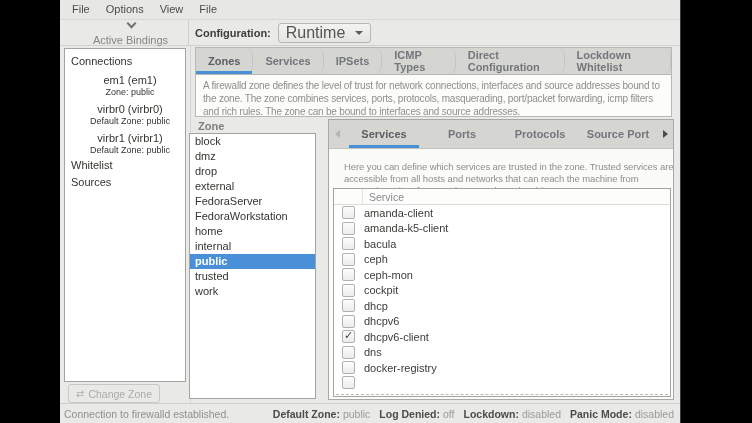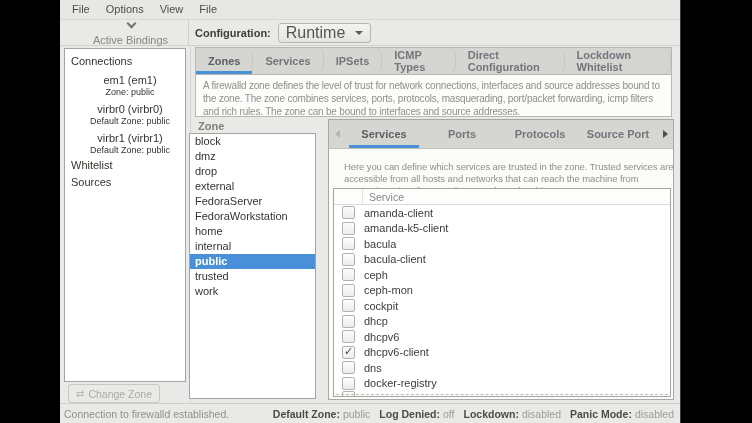--- a/index.html
+++ b/index.html
@@ -294,24 +294,20 @@
           <div class="service-row">
           <span class="checkbox"></span>
           <span class="service-name">amanda-k5-client</span>
         </div>
           <div class="service-row">
           <span class="checkbox"></span>
           <span class="service-name">bacula</span>
         </div>
           <div class="service-row">
           <span class="checkbox"></span>
-          <span class="service-name">bacula-client</span>
-        </div>
-          <div class="service-row">
-          <span class="checkbox"></span>
           <span class="service-name">ceph</span>
         </div>
           <div class="service-row">
           <span class="checkbox"></span>
           <span class="service-name">ceph-mon</span>
         </div>
           <div class="service-row">
           <span class="checkbox"></span>
           <span class="service-name">cockpit</span>
         </div>

